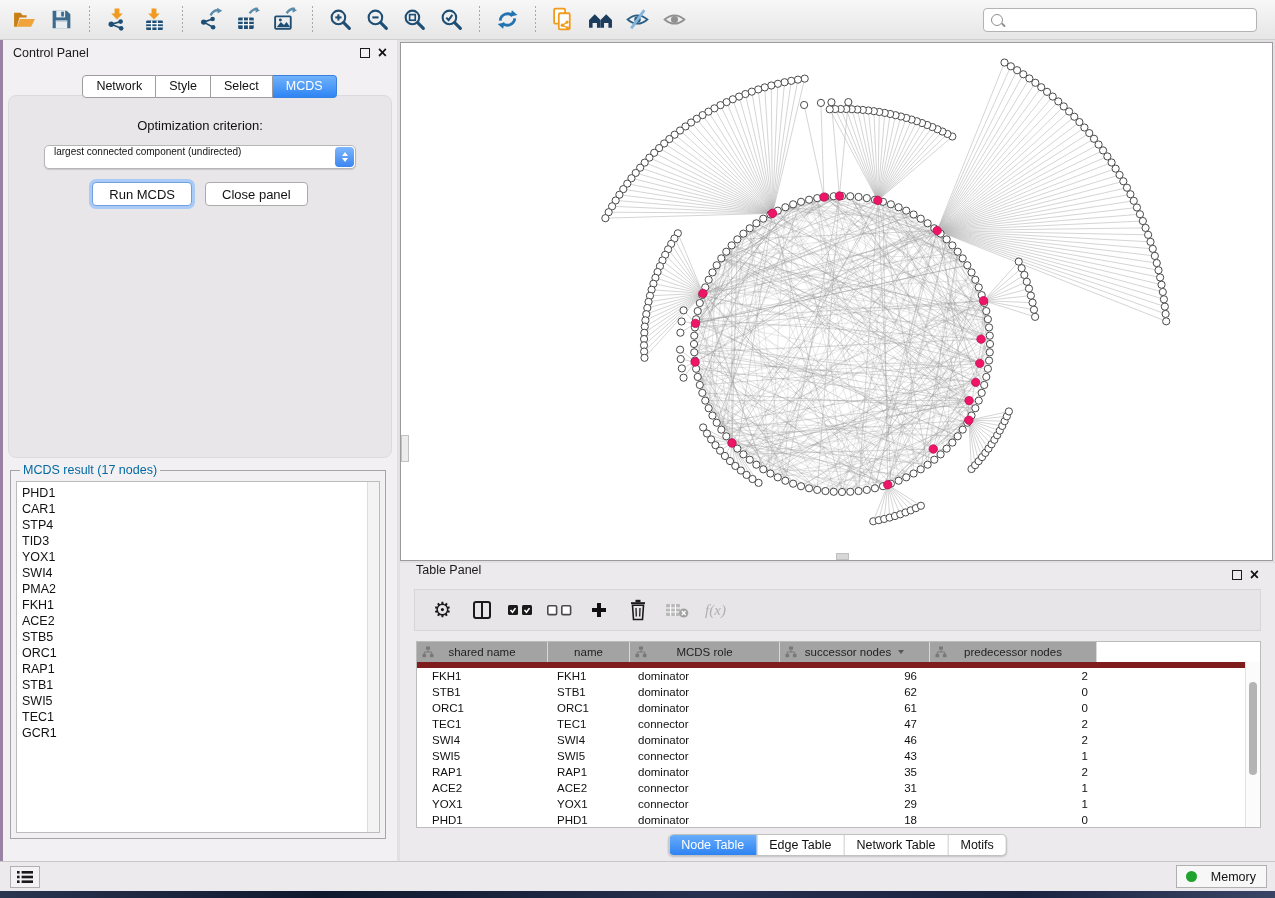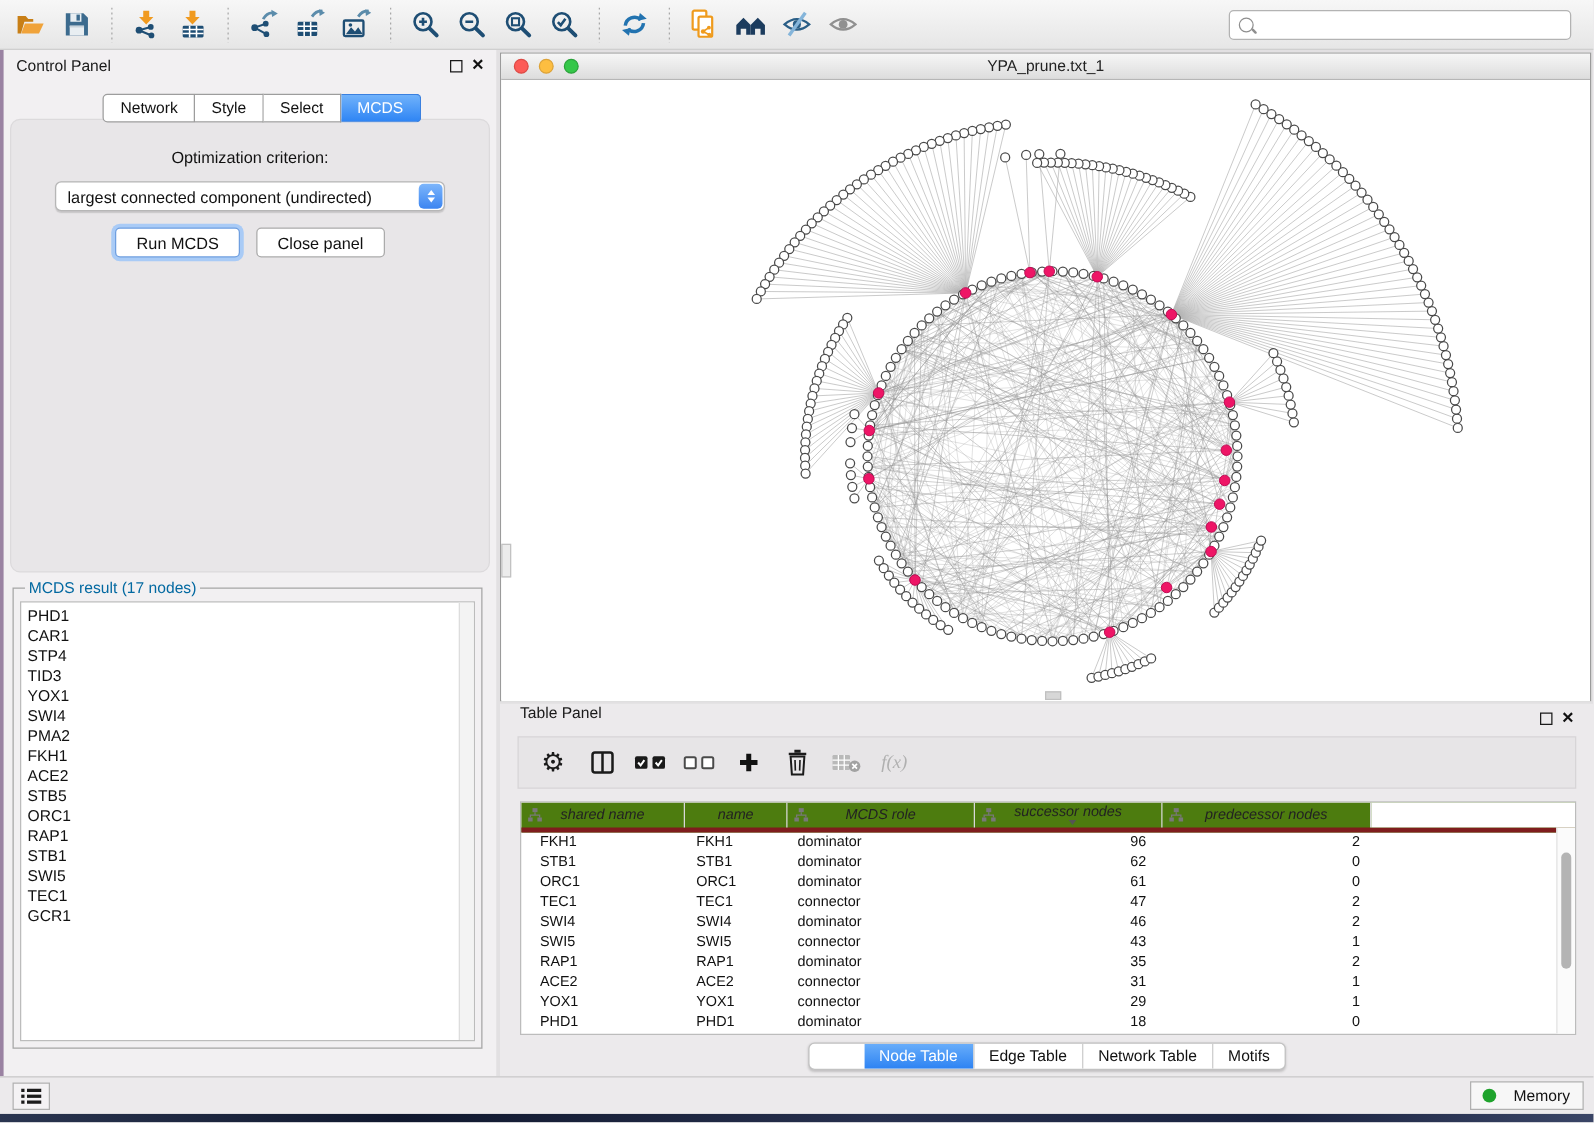--- a/index.html
+++ b/index.html
@@ -34,21 +34,21 @@
   .segtabs{display:flex;justify-content:center;margin-top:9px;position:relative;z-index:2;padding-left:19px;}
   .seg{height:21px;line-height:21px;padding:0 13px;font-size:12.5px;background:#fff;
     border:1px solid #9d9d9d;border-left:none;color:#111;cursor:default;}
   .seg:first-child{border-left:1px solid #9d9d9d;border-radius:4px 0 0 4px;}
   .seg:last-child{border-radius:0 4px 4px 0;}
   .seg.active{background:linear-gradient(#70b2fb,#2f85f4);color:#fff;border-color:#3a80df;font-weight:400;text-align:center;}
   .mcds-box{position:absolute;left:5px;top:55px;width:382px;height:361px;background:#e8e6e8;
     border:1px solid #dcdadc;border-radius:8px;z-index:1;}
   .opt-label{margin-top:22px;text-align:center;font-size:13px;color:#111;}
   .dropdown{position:relative;margin:12px auto 0;width:312px;height:24px;background:#fff;
-    border:1px solid #b6b6b6;border-radius:5px;display:flex;align-items:center;font-size:13px;
+    border:1px solid #b6b6b6;border-radius:5px;display:flex;align-items:flex-start;font-size:10px;
     padding-left:9px;box-sizing:border-box;box-shadow:0 1px 1px rgba(0,0,0,.14);color:#111;}
   .dd-step{position:absolute;right:1px;top:1px;bottom:1px;width:19px;border-radius:4px;
     background:linear-gradient(#7db6fb,#3c85f1);display:flex;flex-direction:column;align-items:center;justify-content:center;gap:2px;}
   .dd-up{width:0;height:0;border-left:3.5px solid transparent;border-right:3.5px solid transparent;border-bottom:4.5px solid #fff;}
   .dd-down{width:0;height:0;border-left:3.5px solid transparent;border-right:3.5px solid transparent;border-top:4.5px solid #fff;}
   .btnrow{margin-top:13px;display:flex;justify-content:center;gap:13px;}
   .btn{height:24px;padding:0 16px;background:#fff;border:1px solid #ababab;border-radius:4px;
     font-size:13px;color:#111;display:flex;align-items:center;box-sizing:border-box;}
   .btn.focusring{box-shadow:0 0 0 3px #a9cbf6;border-color:#6f9fe0;}
   fieldset.mcds-result{position:absolute;left:7px;top:423px;width:376px;height:376px;box-sizing:border-box;
@@ -76,38 +76,38 @@
   
   .tpanel{position:absolute;left:400px;top:563px;width:875px;height:298px;background:#eceaec;}
   .tptitle{height:24px;display:flex;padding:0 16px;font-size:12.5px;color:#1a1a1a;}
   .ttoolbar{margin:2px 14px 0;height:40px;background:#e7e5e7;border:1px solid #d7d5d7;
     display:flex;align-items:center;padding:0 8px;}
   .ticon{width:39px;height:32px;display:flex;align-items:center;justify-content:center;}
   .gearchar{font-family:"DejaVu Sans",sans-serif;font-size:21px;color:#1a1a1a;line-height:1;}
   .fx{font-family:"Liberation Serif","DejaVu Serif",serif;font-style:italic;font-size:15px;color:#b0b0b0;}
   .ttable{position:absolute;left:16px;top:78px;width:845px;height:187px;background:#fff;
     border:1px solid #bcbcbc;box-sizing:border-box;overflow:hidden;}
-  .thead{display:flex;height:20px;background:#4d7c0f;border-bottom:4px solid #7f1d1d;font-size:11.5px;color:#222;font-style:italic;}
+  .thead{display:flex;height:20px;background:#a3a3a3;border-bottom:6px solid #7f1d1d;font-size:11.5px;color:#222;}
   .th{position:relative;display:flex;align-items:center;justify-content:center;border-right:1px solid #d8d8d8;box-sizing:border-box;height:100%;}
   .th .sitemap{position:absolute;left:5px;top:4px;}
   .thfill{flex:1;background:#fff;}
   .sortchev{width:0;height:0;border-left:3.5px solid transparent;border-right:3.5px solid transparent;border-top:4.5px solid #555;margin-left:7px;}
   .tbody{font-size:11.5px;color:#111;}
   .tr{display:flex;height:16px;align-items:center;}
   .td{box-sizing:border-box;overflow:hidden;white-space:nowrap;}
   .c0{width:131px;padding-left:15px;}
   .c1{width:82px;padding-left:9px;}
   .c2{width:150px;padding-left:8px;}
-  .c3{width:150px;padding-right:13px;text-align:right;flex-direction:column;}
+  .c3{width:150px;padding-right:13px;text-align:right;}
   .c4{width:167px;padding-right:9px;text-align:right;}
   .th.c0,.th.c1,.th.c2,.th.c3,.th.c4{padding:0;text-align:center;}
   .tscroll{position:absolute;right:0;top:20px;bottom:0;width:14px;background:#fbfbfb;border-left:1px solid #e2e2e2;}
   .tthumb{position:absolute;left:2.5px;top:20px;width:8px;height:93px;border-radius:4px;background:#b4b4b4;}
   .btabs{position:absolute;left:50%;transform:translateX(-50%);top:271px;display:flex;height:20px;
-    background:#fff;border:1px solid #c2c2c2;border-radius:5px;overflow:hidden;box-shadow:0 1px 2px rgba(0,0,0,.18);padding-left:44px;}
+    background:#fff;border:1px solid #c2c2c2;border-radius:5px;overflow:hidden;box-shadow:0 1px 2px rgba(0,0,0,.18);}
   .btab{padding:0 12px;line-height:20px;font-size:12.5px;color:#111;border-left:1px solid #ccc;}
   .btab:first-child{border-left:none;}
   .btab.active{background:linear-gradient(#68adfa,#2d83f3);color:#fff;}
 
   
   .statusbar{position:absolute;left:0;top:861px;width:100%;height:30px;background:#eceaec;border-top:1px solid #c9c7c9;box-sizing:border-box;}
   .listbtn{position:absolute;left:10px;top:4px;width:30px;height:22px;background:#f4f2f4;border:1px solid #b0b0b0;
     display:flex;align-items:center;justify-content:center;box-sizing:border-box;}
   .membtn{position:absolute;right:8px;top:3px;height:23px;padding:0 10px 0 9px;background:#f7f7f7;
     border:1px solid #b0b0b0;display:flex;align-items:center;gap:14px;font-size:12.5px;color:#111;box-sizing:border-box;}
@@ -330,28 +330,20 @@
             <li>SWI5</li>
             <li>TEC1</li>
             <li>GCR1</li>
           </ul>
         <div class="list-scroll"></div>
       </div>
     </fieldset>
   </div>
 
   <div class="netwin">
-    <div class="nettitle">
-      <span class="lights">
-        <span class="light red"></span>
-        <span class="light yellow"></span>
-        <span class="light green"></span>
-      </span>
-      <span>YPA_prune.txt_1</span>
-    </div>
     <div class="netcanvas">
       <svg id="graph" width="871" height="497" viewBox="0 0 871 497">
           <line x1="315.68481851421393" y1="379.7407473242698" x2="400.0283443091223" y2="158.78423635212525" stroke="#9a9a9a" stroke-width="0.7" opacity="0.32"></line>
           <line x1="296.7106689970901" y1="333.93309822553454" x2="588.0694070641998" y2="317.5707424632897" stroke="#9a9a9a" stroke-width="0.7" opacity="0.32"></line>
           <line x1="369.4096047084246" y1="430.53306644249557" x2="295.09108925930104" y2="325.7909210491009" stroke="#9a9a9a" stroke-width="0.7" opacity="0.32"></line>
           <line x1="539.6192935368965" y1="411.3550404027086" x2="566.3151814857861" y2="379.7407473242698" stroke="#9a9a9a" stroke-width="0.7" opacity="0.32"></line>
           <line x1="574.343392449558" y1="236.7852066106014" x2="588.7671686226369" y2="309.2984261911045" stroke="#9a9a9a" stroke-width="0.7" opacity="0.32"></line>
           <line x1="588.7671686226369" y1="309.2984261911045" x2="580.6947328856384" y2="252.11869883063525" stroke="#9a9a9a" stroke-width="0.7" opacity="0.32"></line>
           <line x1="330.6449595972915" y1="202.38070646310342" x2="586.908910740699" y2="276.209078950899" stroke="#9a9a9a" stroke-width="0.7" opacity="0.32"></line>
           <line x1="574.343392449558" y1="236.7852066106014" x2="369.4096047084246" y2="430.53306644249557" stroke="#9a9a9a" stroke-width="0.7" opacity="0.32"></line>

